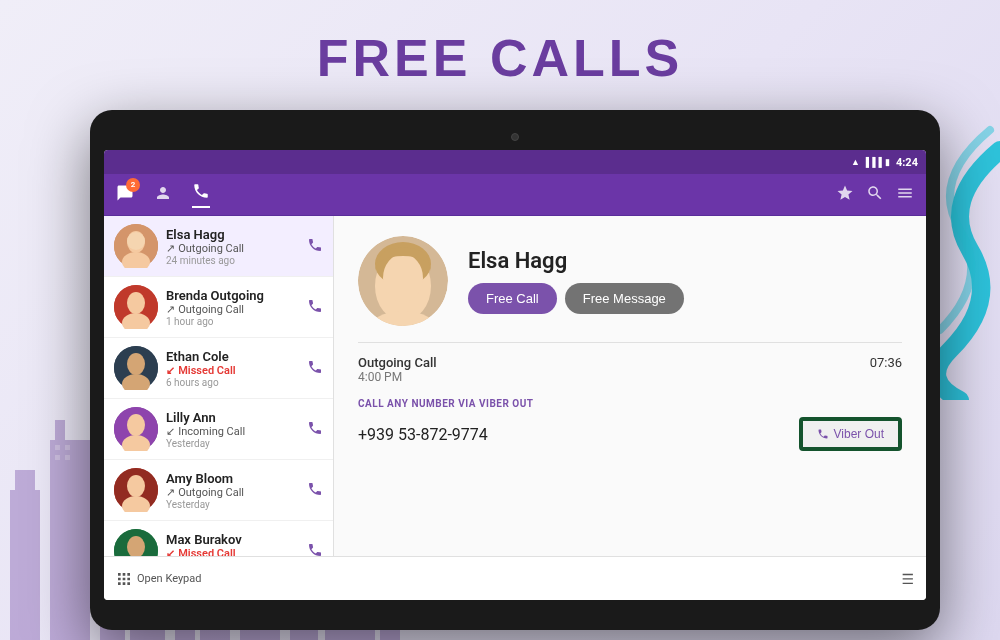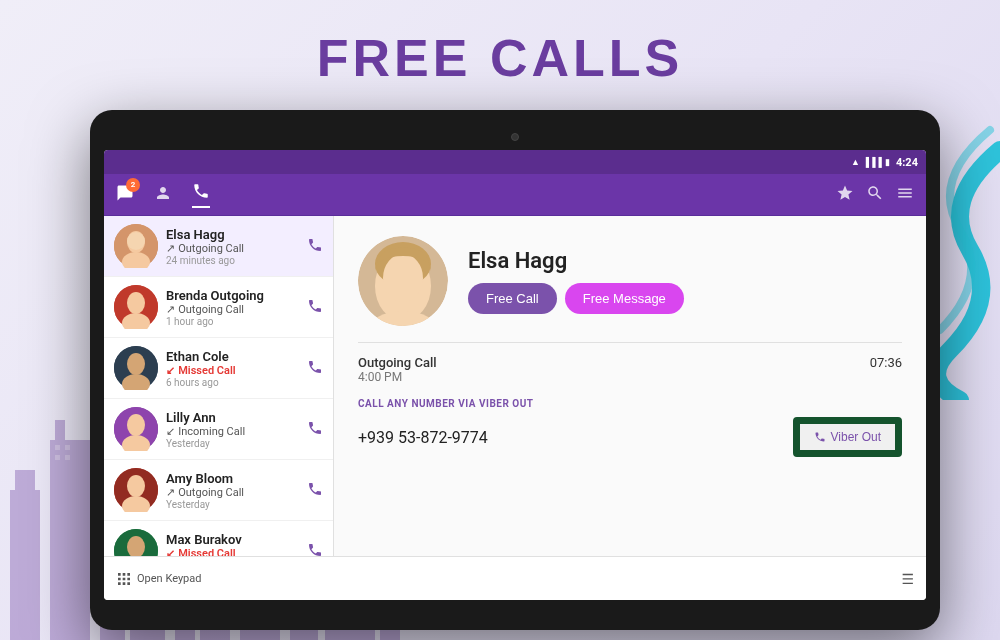--- a/index.html
+++ b/index.html
@@ -267,21 +267,21 @@
       background: #7b52ab;
       color: white;
       border: none;
       padding: 8px 18px;
       border-radius: 20px;
       font-size: 13px;
       cursor: pointer;
       font-weight: 500;
     }
     .btn-free-message {
-      background: #d946ef;
+      background: #737373;
       color: white;
       border: none;
       padding: 8px 18px;
       border-radius: 20px;
       font-size: 13px;
       cursor: pointer;
       font-weight: 500;
     }
     .call-detail-info {
       margin-top: 16px;
@@ -324,21 +324,21 @@
       justify-content: space-between;
     }
     .phone-number {
       font-size: 16px;
       color: #222;
       font-weight: 400;
     }
     .btn-viber-out {
       background: #f0f0f0;
       color: #7b52ab;
-      border: 7px solid #14532d;
+      border: 4px solid #14532d;
       padding: 6px 14px;
       border-radius: 4px;
       font-size: 12px;
       cursor: pointer;
       display: flex;
       align-items: center;
       gap: 5px;
     }
 
     

